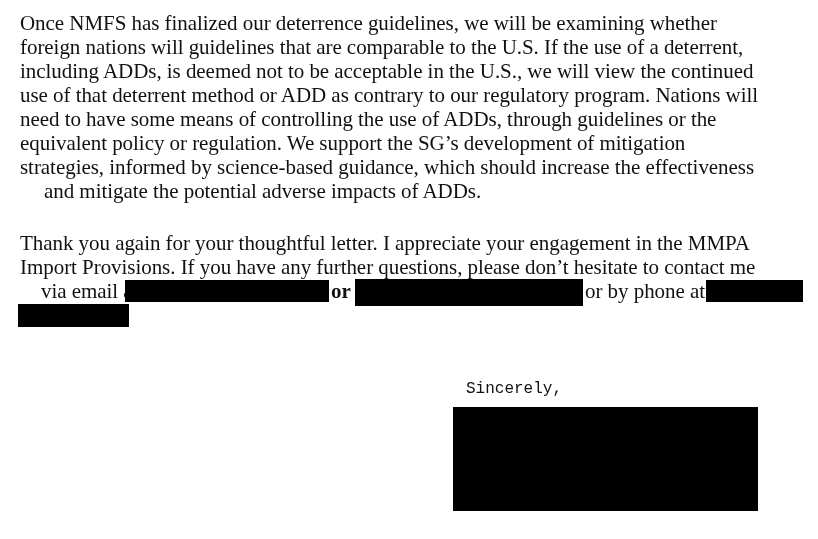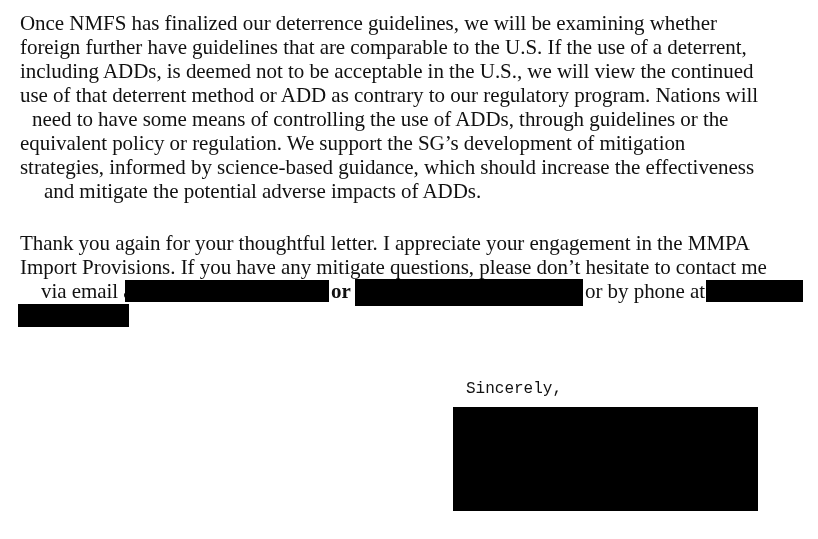--- a/index.html
+++ b/index.html
@@ -37,32 +37,32 @@
       font-family: Liberation Mono, monospace;
     }
   </style>
 </head>
 <body>
 
 <div>
 
   <div>
     <div class="line" style="top:11px;">Once NMFS has finalized our deterrence guidelines, we will be examining whether</div>
-    <div class="line" style="top:35px;">foreign further have guidelines that are comparable to the U.S. If the use of a deterrent,</div>
+    <div class="line" style="top:35px;">foreign nations will guidelines that are comparable to the U.S. If the use of a deterrent,</div>
     <div class="line" style="top:59px;">including ADDs, is deemed not to be acceptable in the U.S., we will view the continued</div>
     <div class="line" style="top:83px;">use of that deterrent method or ADD as contrary to our regulatory program.  Nations will</div>
-    <div class="line" style="top:107px;margin-left:12px;">need to have some means of controlling the use of ADDs, through guidelines or the</div>
+    <div class="line" style="top:107px;">need to have some means of controlling the use of ADDs, through guidelines or the</div>
     <div class="line" style="top:131px;">equivalent policy or regulation.  We support the SG’s development of mitigation</div>
     <div class="line" style="top:155px;">strategies, informed by science-based guidance, which should increase the effectiveness</div>
     <div class="line" style="top:179px;margin-left:24px;">and mitigate the potential adverse impacts of ADDs.</div>
   </div>
 
   <div>
     <div class="line" style="top:231px;">Thank you again for your thoughtful letter. I appreciate your engagement in the MMPA</div>
-    <div class="line" style="top:255px;">Import Provisions. If you have any mitigate questions, please don’t hesitate to contact me</div>
+    <div class="line" style="top:255px;">Import Provisions. If you have any further questions, please don’t hesitate to contact me</div>
 
     <div class="line" style="top:279px;margin-left:21px;">via email at</div>
     <div class="line" style="top:279px; left:331px;font-weight:bold;">or</div>
     <div class="line" style="top:279px; left:585px;">or by phone at</div>
 
     <div class="redact" style="left:125px; top:280px; width:204px; height:22px;"></div>
     <div class="redact" style="left:355px; top:279px; width:228px; height:27px;"></div>
     <div class="redact" style="left:706px; top:280px; width:97px; height:22px;"></div>
     <div class="redact" style="left:18px; top:304px; width:111px; height:23px;"></div>
   </div>

